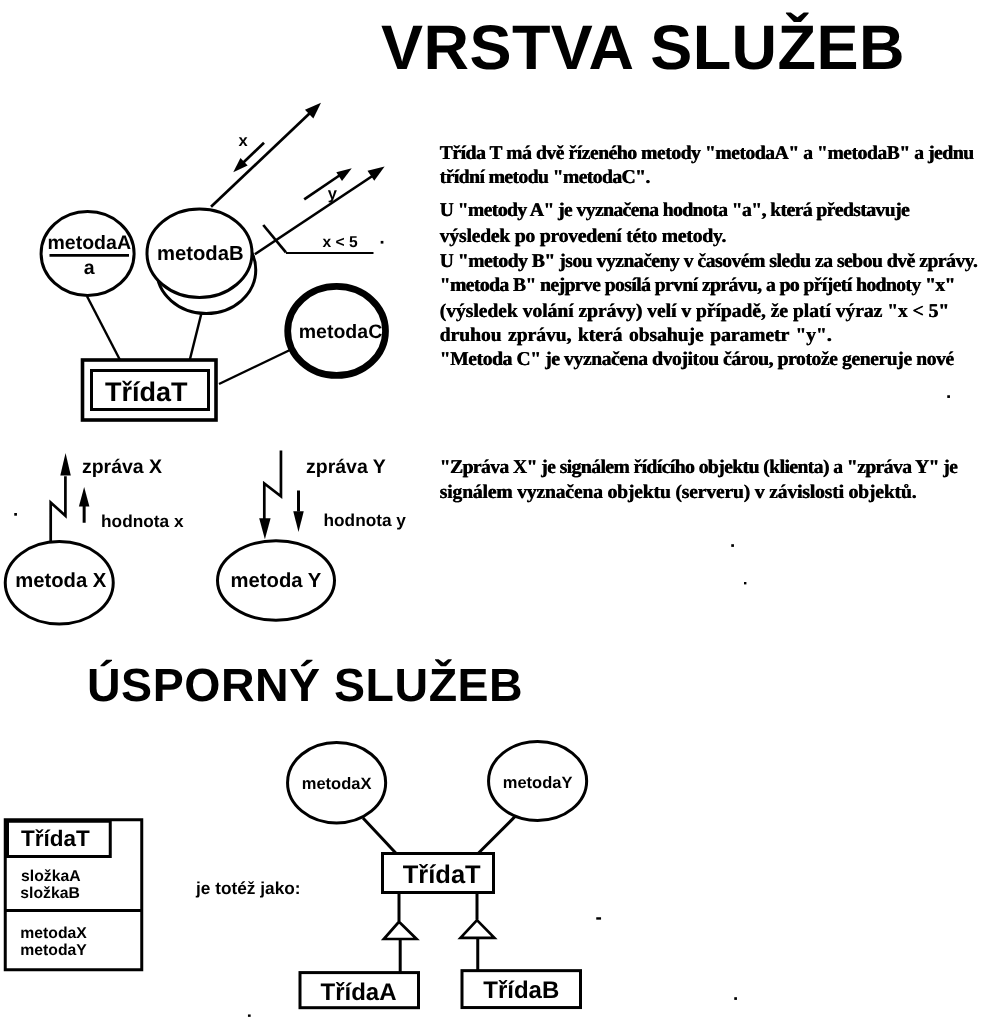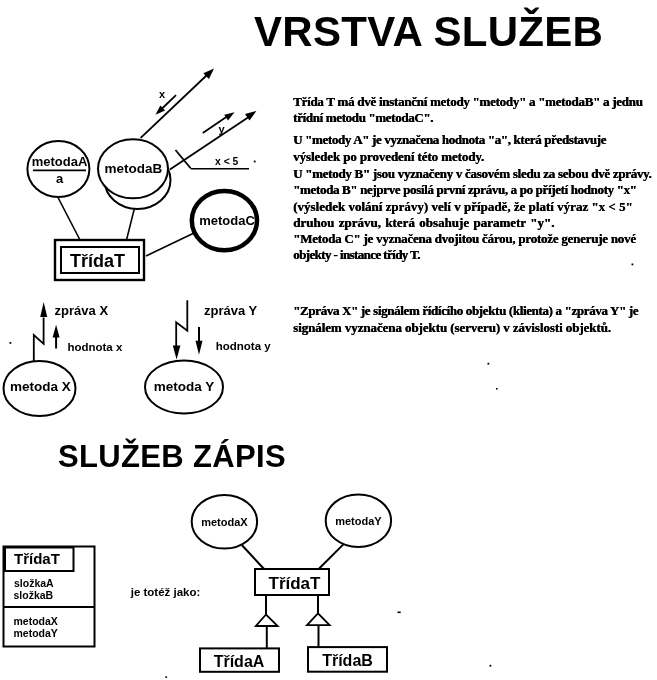--- a/index.html
+++ b/index.html
@@ -9,26 +9,26 @@
 .h1{font-family:"Liberation Sans",sans-serif;font-weight:bold;white-space:nowrap;}
 .txt{font-family:"Liberation Serif",serif;font-weight:bold;font-size:13px;line-height:16.2px;letter-spacing:-0.35px;text-shadow:0.4px 0 0 #000;
   white-space:nowrap;color:#000;}
 svg text{font-family:"Liberation Sans",sans-serif;font-weight:bold;fill:#000;}
 </style>
 </head>
 <body>
 <div id="page">
 
 <div class="abs h1" style="left:225px;top:10.5px;font-size:42px;letter-spacing:0.3px;line-height:1;margin-left:29px;">VRSTVA SLUŽEB</div>
-<div class="abs h1" style="left:58px;top:440.6px;font-size:31px;letter-spacing:0.35px;line-height:1;">SLUŽEB ZÁPIS</div>
+<div class="abs h1" style="left:58px;top:440.6px;font-size:31px;letter-spacing:0.35px;line-height:1;">ÚSPORNÝ SLUŽEB</div>
 
-<div class="abs txt" style="left:293px;top:94.1px;"><span style="letter-spacing:-0.27px;">Třída T má dvě instanční metody "metody" a "metodaB" a jednu</span><br>třídní metodu "metodaC".</div>
+<div class="abs txt" style="left:293px;top:94.1px;"><span style="letter-spacing:-0.27px;">Třída T má dvě řízeného metody "metodaA" a "metodaB" a jednu</span><br>třídní metodu "metodaC".</div>
 <div class="abs txt" style="left:293px;top:132.3px;">U "metody A" je vyznačena hodnota "a", která představuje<br><span style="letter-spacing:-0.1px;text-align:center;">výsledek po provedení této metody.</span></div>
 <div class="abs txt" style="left:293px;top:166.1px;"><span style="letter-spacing:-0.29px;">U "metody B" jsou vyznačeny v časovém sledu za sebou dvě zprávy.</span><br>"metoda B" nejprve posílá první zprávu, a po příjetí hodnoty "x"<br><span style="letter-spacing:0;">(výsledek volání zprávy) velí v případě, že platí výraz "x &lt; 5"</span><br><span style="letter-spacing:0;word-spacing:1.1px;">druhou zprávu, která obsahuje parametr "y".</span></div>
-<div class="abs txt" style="left:293px;top:230.8px;"><span style="letter-spacing:-0.24px;">"Metoda C" je vyznačena dvojitou čárou, protože generuje nové</span><br><span style="letter-spacing:-0.6px;">objekty - instance třídy T.</span></div>
+<div class="abs txt" style="left:293px;top:230.8px;"><span style="letter-spacing:-0.24px;">"Metoda C" je vyznačena dvojitou čárou, protože generuje nové</span><br></div>
 <div class="abs txt" style="left:293px;top:303.3px;">"Zpráva X" je signálem řídícího objektu (klienta) a "zpráva Y" je<br><span style="letter-spacing:-0.08px;">signálem vyznačena objektu (serveru) v závislosti objektů.</span></div>
 
 <svg class="abs" style="left:0;top:0;" width="657" height="680" viewBox="0 0 657 680">
 
 <line x1="140.7" y1="137.8" x2="207" y2="75" stroke="#000" stroke-width="1.8"></line>
 <polygon points="214,68.5 208.9,79 203.3,73.2" fill="#000"></polygon>
 <line x1="176" y1="95.2" x2="160" y2="110.5" stroke="#000" stroke-width="1.8"></line>
 <polygon points="155.5,114.8 160.3,105.4 165.1,110.4" fill="#000"></polygon>
 <text x="159" y="97.5" font-size="11">x</text>
 <line x1="169.9" y1="169.5" x2="248" y2="117.5" stroke="#000" stroke-width="1.8"></line>

